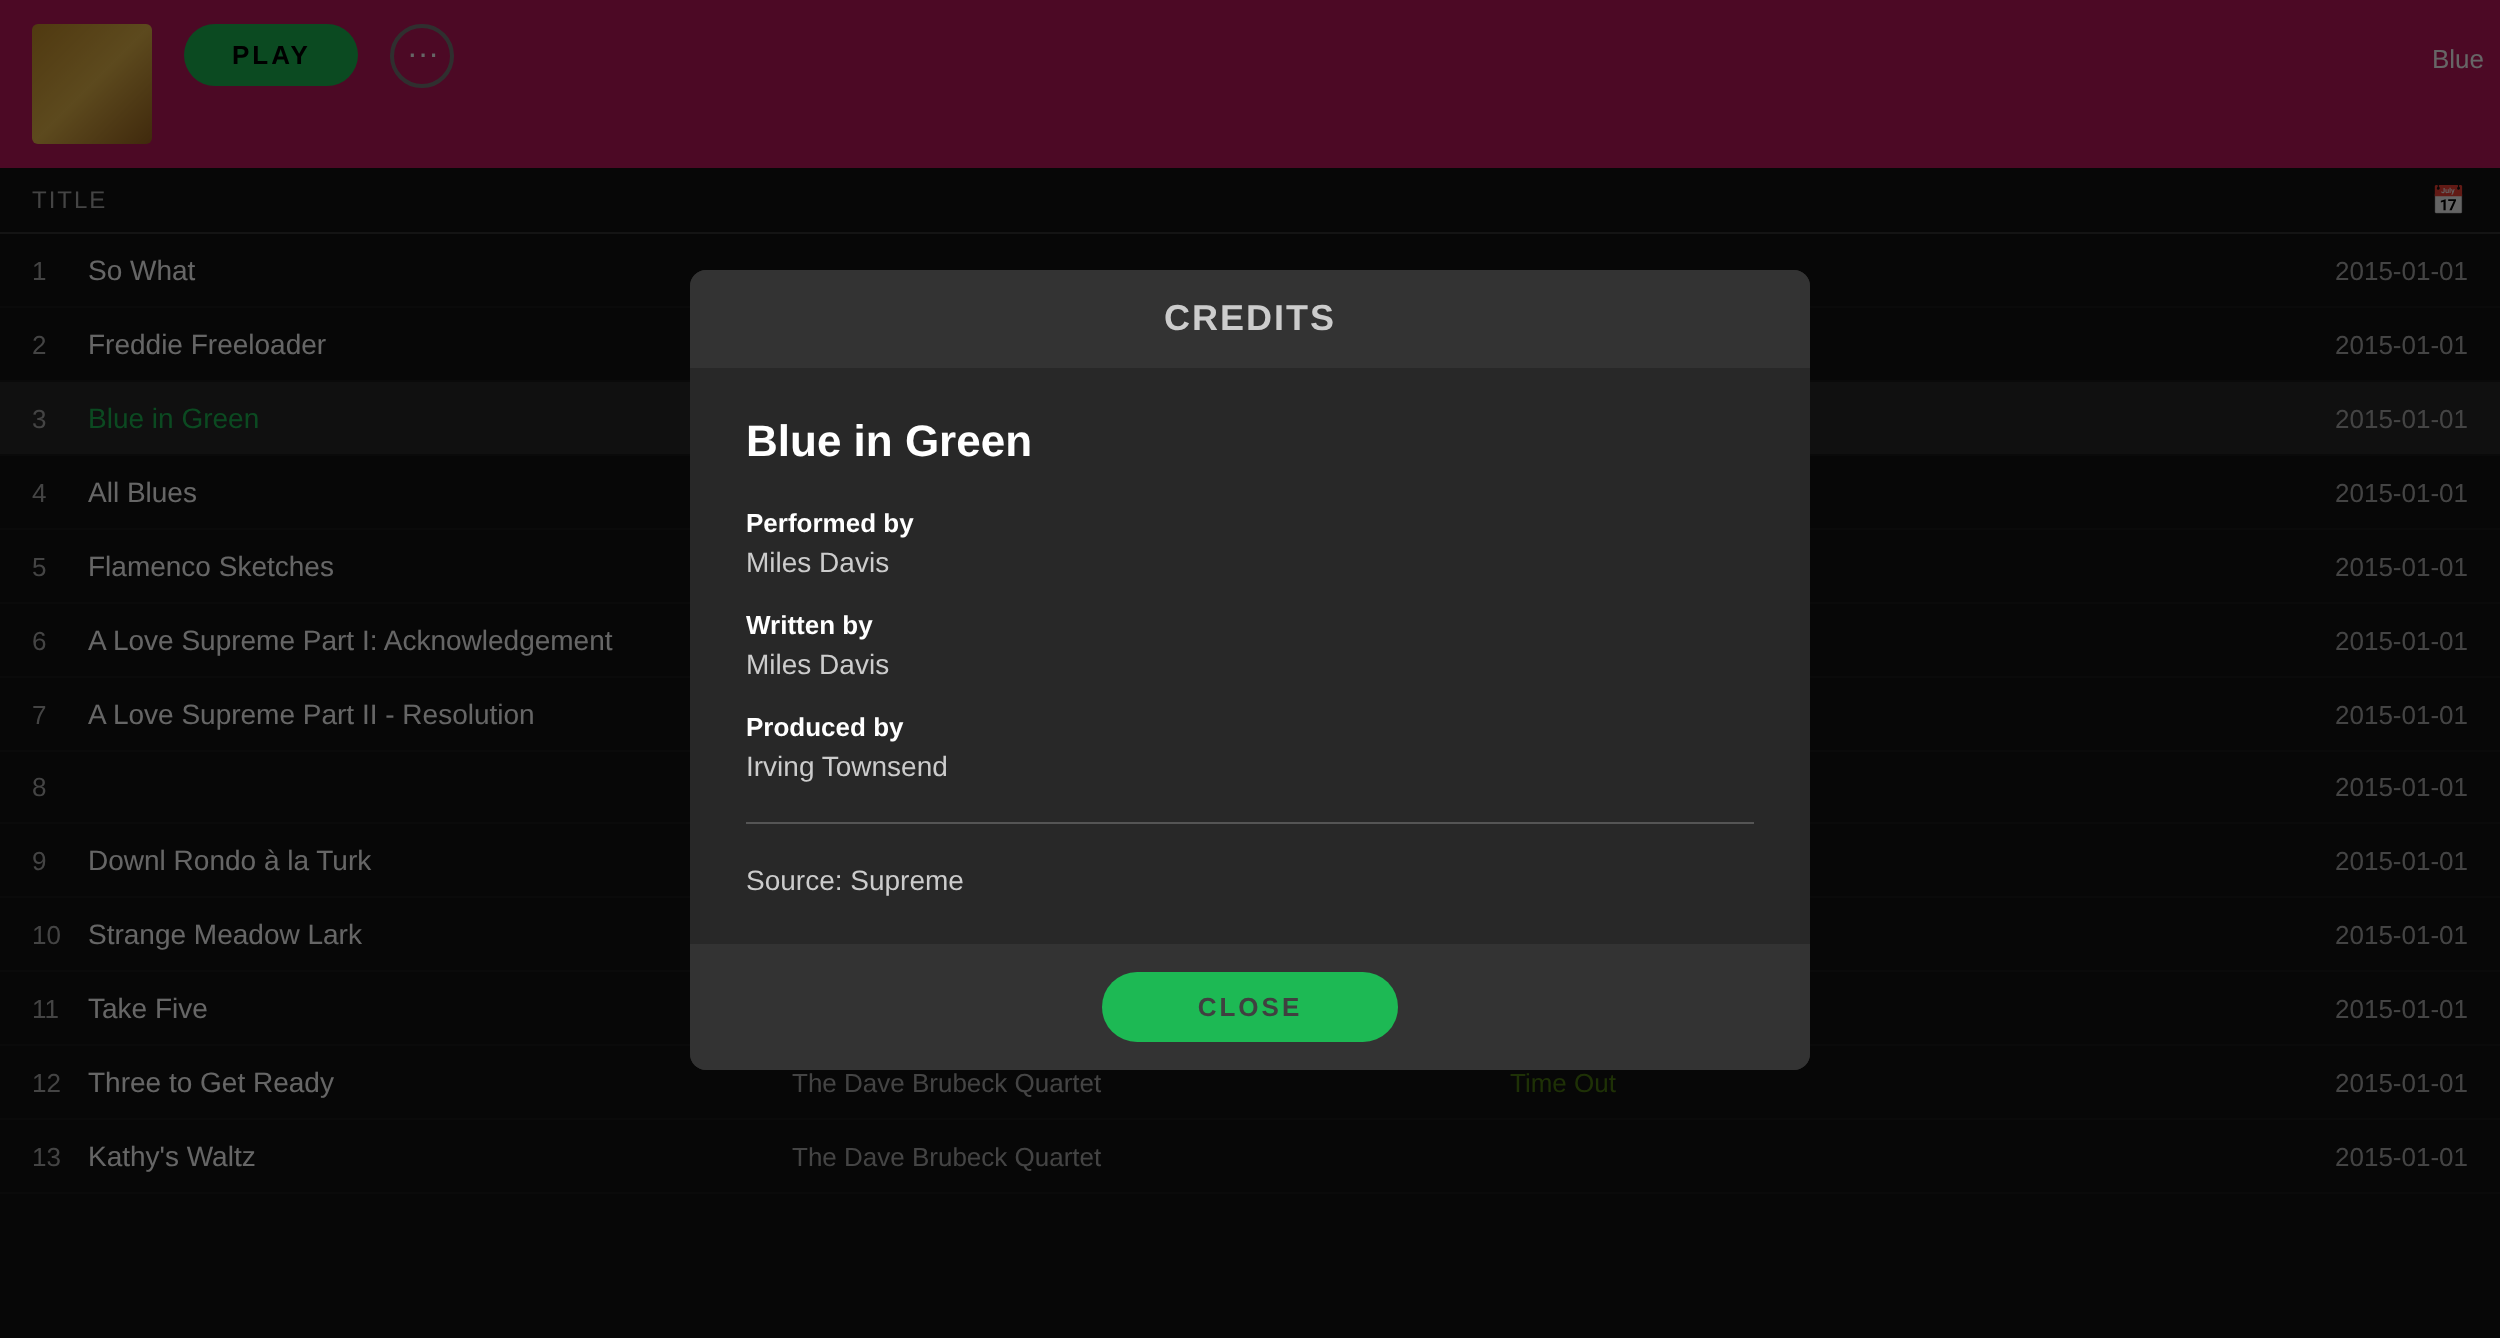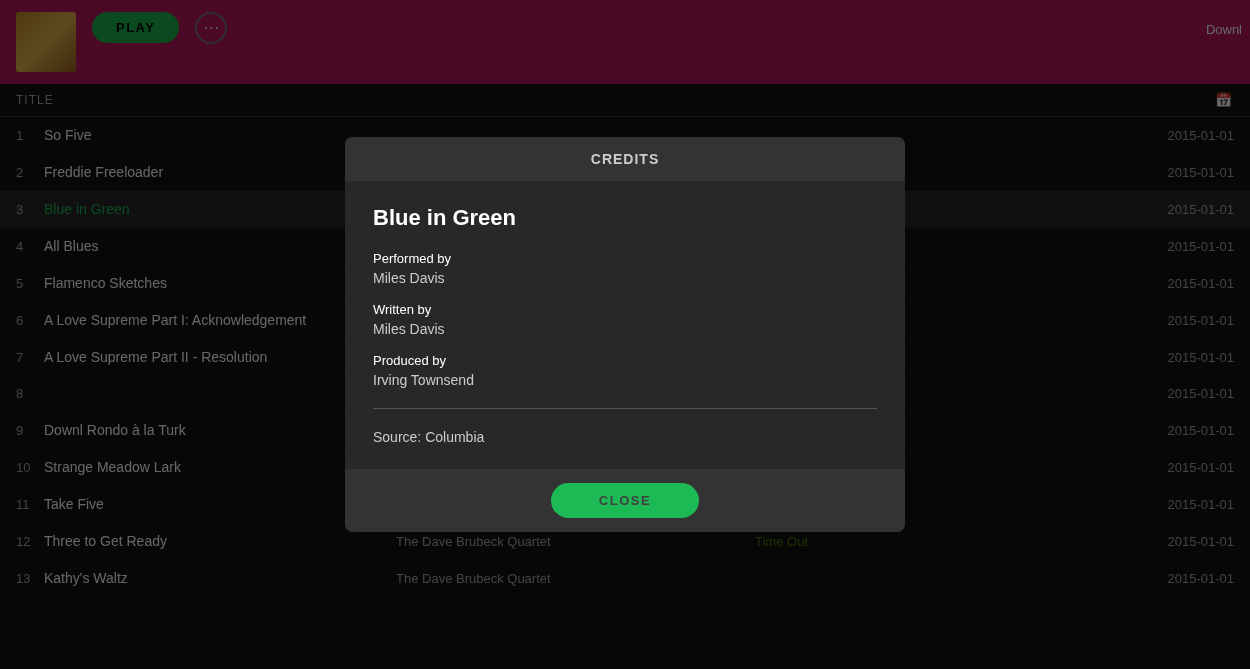--- a/index.html
+++ b/index.html
@@ -170,21 +170,21 @@
       background: #282828;
       border-radius: 8px;
       width: 560px;
       overflow: hidden;
     }
 
     .modal-header {
       background: #333;
       padding: 14px 20px;
       text-align: center;
-      font-size: 14px;
+      font-size: 18px;
       color: #ccc;
       font-weight: 600;
       letter-spacing: 1px;
       text-transform: uppercase;
     }
 
     .modal-body {
       padding: 24px 28px;
     }
 
@@ -194,21 +194,21 @@
       color: #fff;
       margin-bottom: 20px;
     }
 
     .credit-section {
       margin-bottom: 16px;
     }
 
     .credit-label {
       font-size: 13px;
-      font-weight: 400;
+      font-weight: 700;
       color: #fff;
       margin-bottom: 4px;
     }
 
     .credit-value {
       font-size: 14px;
       color: #ccc;
     }
 
     .divider {
@@ -244,36 +244,36 @@
   </style>
 </head>
 <body>
 
 <div class="bg-content">
 
   <div class="top-bar">
     <div class="album-thumb"></div>
     <button class="play-btn">PLAY</button>
     <button class="more-btn">···</button>
-    <span class="download-label">Downl</span>
+    <span class="download-label">Blue</span>
   </div>
 
   <div class="table-header">
     <div class="col-title">TITLE</div>
     <div style="flex:1"></div>
     <div style="flex:1"></div>
     <div class="col-date">
       <span class="cal-icon">📅</span>
     </div>
   </div>
 
   <div class="track-list" id="track-list">
       <div class="track-row">
       <span class="track-num">1</span>
-      <span class="track-title">So Five</span>
+      <span class="track-title">So What</span>
       <span class="track-artist"></span>
       <span class="track-album"></span>
       <span class="track-date">2015-01-01</span>
     </div>
       <div class="track-row">
       <span class="track-num">2</span>
       <span class="track-title">Freddie Freeloader</span>
       <span class="track-artist"></span>
       <span class="track-album"></span>
       <span class="track-date">2015-01-01</span>
@@ -372,19 +372,19 @@
           <div class="credit-section">
       <div class="credit-label">Written by</div>
       <div class="credit-value">Miles Davis</div>
     </div>
           <div class="credit-section">
       <div class="credit-label">Produced by</div>
       <div class="credit-value">Irving Townsend</div>
     </div>
         </div>
       <hr class="divider">
-      <div class="source-text">Source: Columbia</div>
+      <div class="source-text">Source: Supreme</div>
     </div>
     <div class="modal-footer">
       <button class="close-btn">CLOSE</button>
     </div>
   </div>
 </div>
 
 </body></html>

